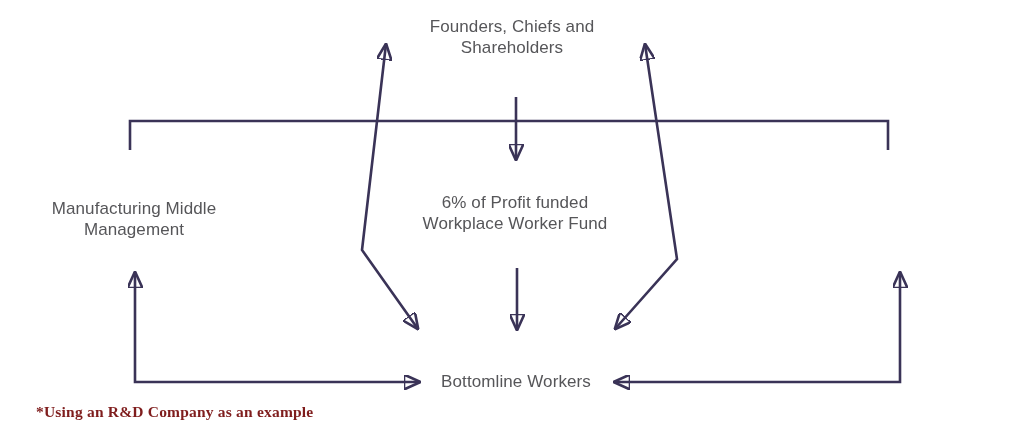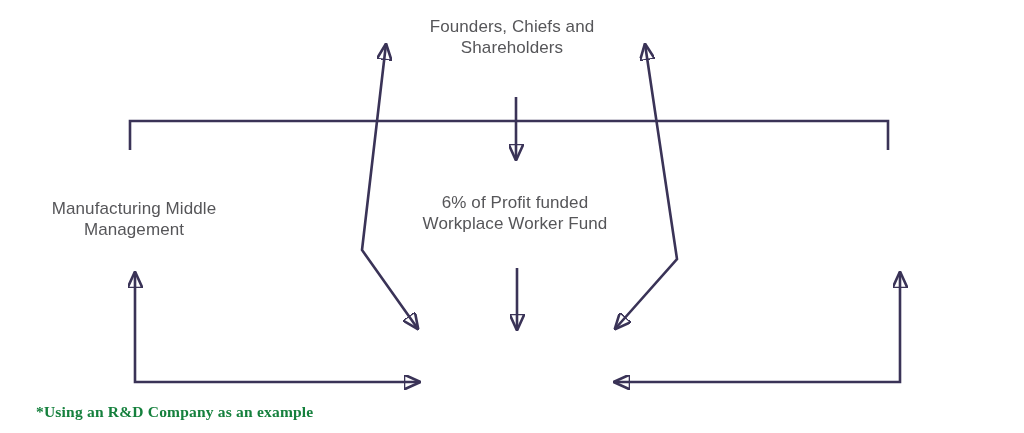--- a/index.html
+++ b/index.html
@@ -37,21 +37,21 @@
     transform: translateX(-50%);
     letter-spacing: 0.1px;
   }
   .label.single {
     white-space: nowrap;
   }
   .footnote {
     position: absolute;
     left: 36px;
     top: 403px;
-    color: #15803d;
+    color: #7f1d1d;
     font-family: "Liberation Serif", "DejaVu Serif", serif;
     font-weight: bold;
     font-size: 15.5px;
     letter-spacing: 0.2px;
     white-space: nowrap;
   }
 </style>
 </head>
 <body>
 
@@ -82,16 +82,17 @@
   <div class="label" style="left:512px; top:16px;">Founders, Chiefs and
 Shareholders</div>
 
   <div class="label" style="left:134px; top:192px;margin-top:6px;">Manufacturing Middle
 Management</div>
 
   <div class="label" style="left:515px; top:192px;">6% of Profit funded
 Workplace Worker Fund</div>
 
 
+  <div class="label single" style="left:516px; top:371px;">Bottomline Workers</div>
 
   <div class="footnote">*Using an R&amp;D Company as an example</div>
 
 </div>
 
 </body></html>

